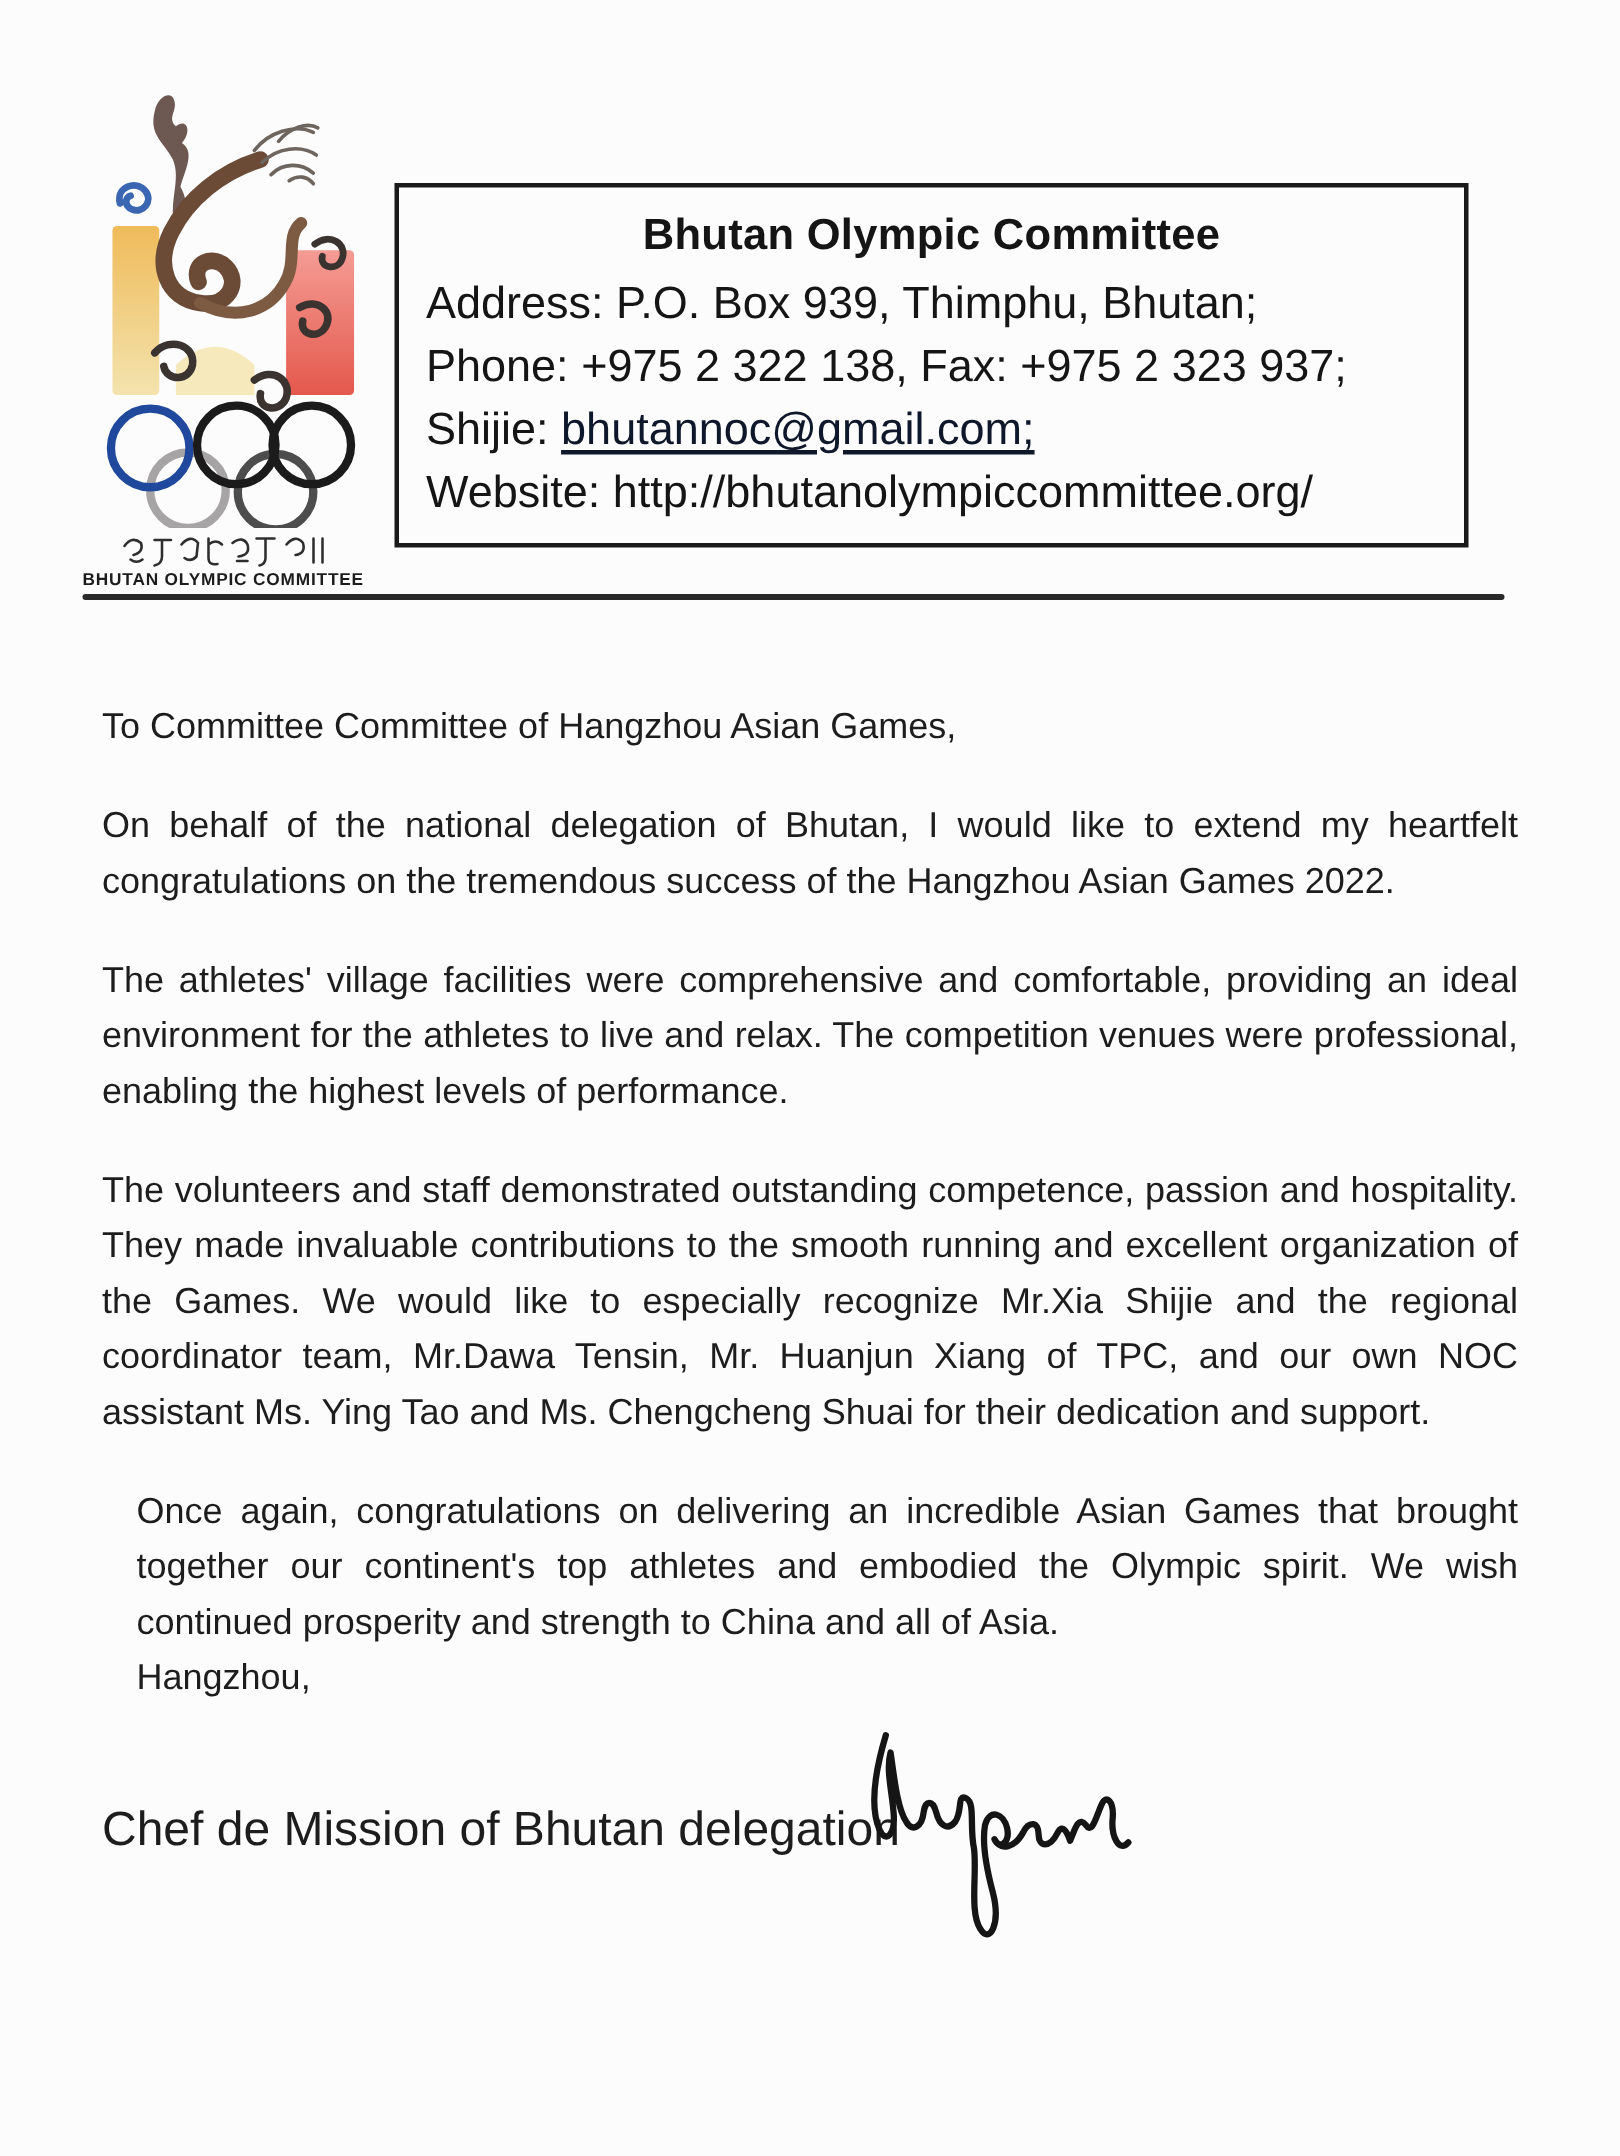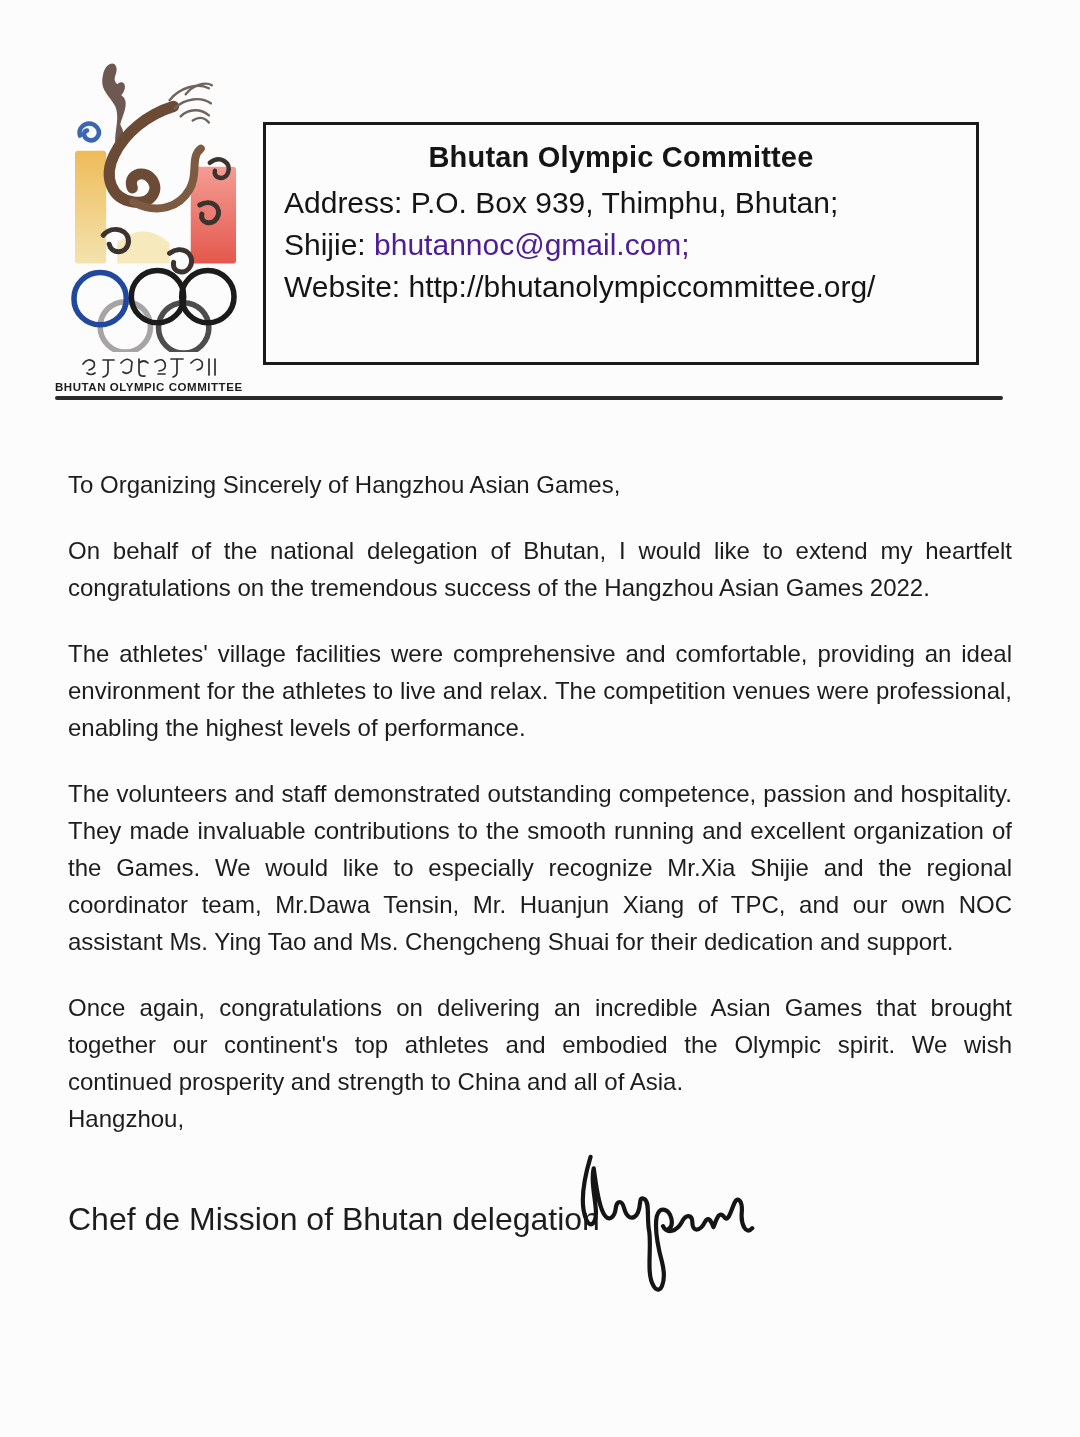--- a/index.html
+++ b/index.html
@@ -26,33 +26,33 @@
     width:716px;height:243px;box-sizing:border-box;
     border:3px solid #1a1a1a;
     padding:10px 18px 0 18px;
     color:#151515;
   }
   .org-title{
     text-align:center;font-weight:bold;font-size:29px;
     margin:6px 0 8px 0;letter-spacing:.2px;
   }
   .contact-line{font-size:30px;line-height:42px;white-space:nowrap;}
-  .email-underline{text-underline-offset:4px;color:#4c1d95;}
+  .email-underline{text-decoration:underline;text-underline-offset:4px;color:#0f172a;}
   .rule{
     position:absolute;left:55px;top:396px;width:948px;height:4px;
     background:#2a2a2a;border-radius:2px;
   }
   
   .letter-body{
     position:absolute;left:68px;top:466px;width:944px;
     font-size:24px;line-height:37px;color:#1d1d1d;
   }
   .letter-body p{margin:0 0 29px 0;text-align:justify;}
   .letter-body p.salutation{text-align:left;}
-  .letter-body p.no-gap{margin-bottom:0;}
+  .letter-body p.no-gap{margin-bottom:0;margin-left:23px;}
   .sign-block{position:relative;margin-top:26px;height:190px;}
   .signoff{position:absolute;left:0;top:38px;font-size:32px;}
   .signature{position:absolute;left:490px;top:-14px;}
 </style>
 </head>
 <body>
 
 <div class="page">
 
   <div class="logo-block">
@@ -118,33 +118,37 @@
     <div class="logo-caption">BHUTAN OLYMPIC COMMITTEE</div>
   </div>
 
   <div class="contact-box">
     <div class="org-title">Bhutan Olympic Committee</div>
     <div class="contact-line">
       <span>Address:</span>
       <span>P.O. Box 939, Thimphu, Bhutan;</span>
     </div>
     <div class="contact-line">
+      <span>Phone:</span>
+      <span>+975 2 322 138, Fax: +975 2 323 937;</span>
+    </div>
+    <div class="contact-line">
       <span>Shijie:</span>
       <span class="email-underline">bhutannoc@gmail.com;</span>
     </div>
     <div class="contact-line">
       <span>Website:</span>
       <span>http://bhutanolympiccommittee.org/</span>
     </div>
   </div>
 
   <div class="rule"></div>
 
   <main class="letter-body">
-    <p class="salutation">To Organizing Sincerely of Hangzhou Asian Games,</p>
+    <p class="salutation">To Committee Committee of Hangzhou Asian Games,</p>
     <p>On behalf of the national delegation of Bhutan, I would like to extend my heartfelt congratulations on the tremendous success of the Hangzhou Asian Games 2022.</p>
     <p>The athletes' village facilities were comprehensive and comfortable, providing an ideal environment for the athletes to live and relax. The competition venues were professional, enabling the highest levels of performance.</p>
     <p>The volunteers and staff demonstrated outstanding competence, passion and hospitality. They made invaluable contributions to the smooth running and excellent organization of the Games. We would like to especially recognize Mr.Xia Shijie and the regional coordinator team, Mr.Dawa Tensin, Mr. Huanjun Xiang of TPC, and our own NOC assistant Ms. Ying Tao and Ms. Chengcheng Shuai for their dedication and support.</p>
     <p class="no-gap">Once again, congratulations on delivering an incredible Asian Games that brought together our continent's top athletes and embodied the Olympic spirit. We wish continued prosperity and strength to China and all of Asia.</p>
     <p class="no-gap">Hangzhou,</p>
 
     <div class="sign-block">
       <p class="signoff">Chef de Mission of Bhutan delegation</p>
       <svg class="signature" width="210" height="170" viewBox="0 0 200 155" aria-hidden="true">
         <path d="M31,4 C25,24 20,48 27,64 C31,73 37,67 36,54 C35,40 31,26 34,15

